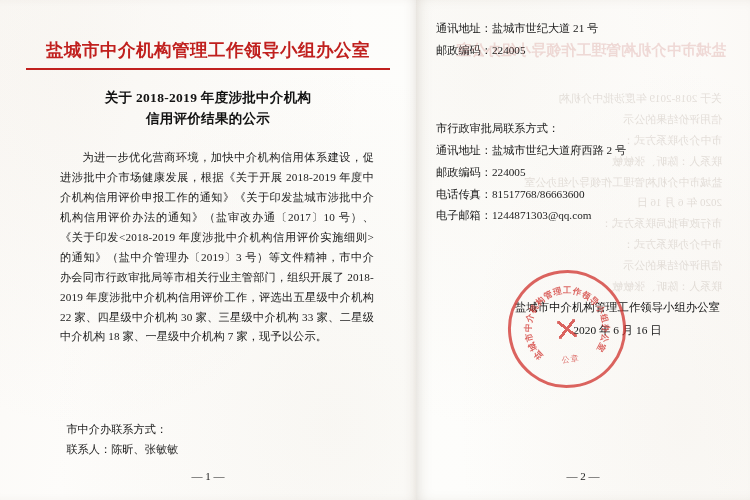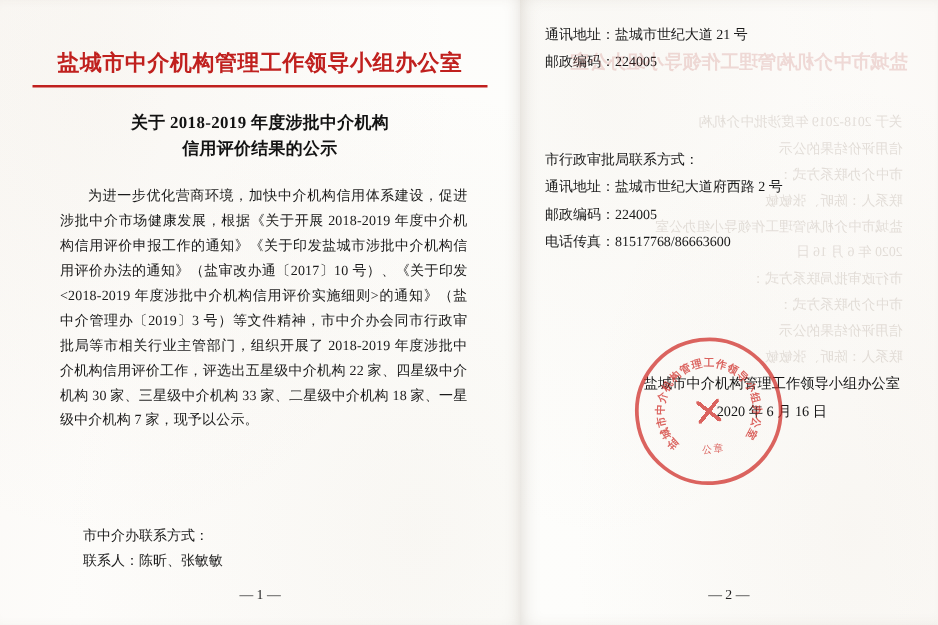--- a/index.html
+++ b/index.html
@@ -84,21 +84,21 @@
     top: 148px;
     left: 44px;
     width: 330px;
     font-size: 11.2px;
     line-height: 1.78;
     color: #1a1a1a;
     text-align: justify;
     letter-spacing: 0.15px;
   }
   .body-text p {
-    margin: 0 0 8px 4px;
+    margin: 0 0 8px 16px;
     text-indent: 2em;
   }
   .contact-block {
     position: absolute;
     top: 420px;
     left: 44px;
     width: 330px;
     font-size: 11.2px;
     line-height: 1.78;
     color: #1a1a1a;
@@ -272,20 +272,21 @@
     <div class="r-block r-top">
       <div><span>通讯地址：</span><span>盐城市世纪大道 21 号</span></div>
       <div><span>邮政编码：</span><span>224005</span></div>
     </div>
 
     <div class="r-block r-mid">
       <div>市行政审批局联系方式：</div>
       <div><span>通讯地址：</span><span>盐城市世纪大道府西路 2 号</span></div>
       <div><span>邮政编码：</span><span>224005</span></div>
       <div><span>电话传真：</span><span>81517768/86663600</span></div>
+      <div><span>电子邮箱：</span><span>1244871303@qq.com</span></div>
     </div>
 
     <div class="sign-block">
       <div>盐城市中介机构管理工作领导小组办公室</div>
       <div>2020 年 6 月 16 日</div>
     </div>
 
     <div class="seal">
       <div class="seal-text">
           <span style="transform: rotate(-125deg) translate(-50%, -44px) rotate(0deg);">盐</span>

